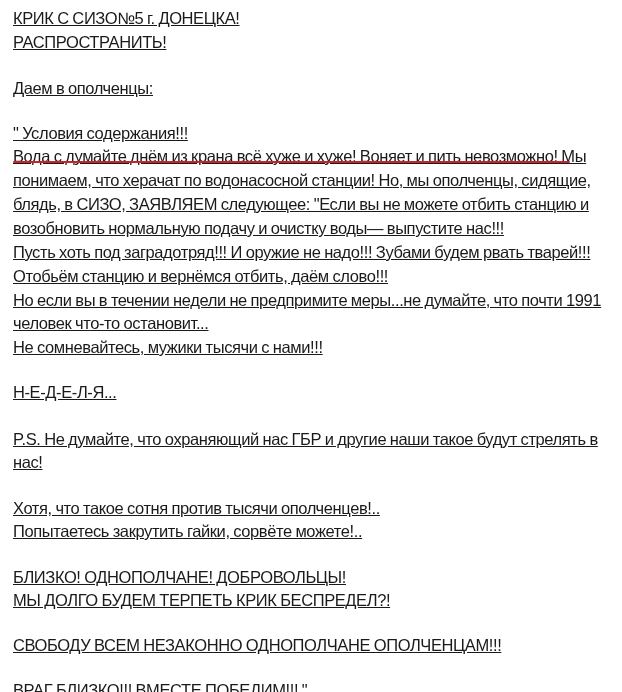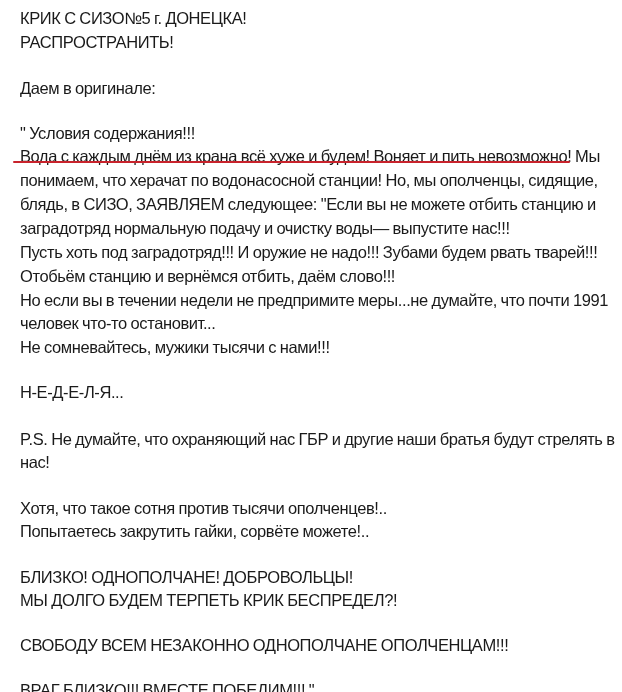--- a/index.html
+++ b/index.html
@@ -19,58 +19,59 @@
       top: 0;
       width: 600px;
       font-family: "Liberation Sans", sans-serif;
       font-size: 16.5px;
       color: #1a1a1a;
       letter-spacing: -0.4px;
       word-spacing: -0.5px;
     }
     .line {
       position: absolute;
-      left: 7px;
+      left: 0;
       white-space: nowrap;
       line-height: 22px;
       height: 22px;
+      text-decoration: underline;
     }
     .underline-mark {
       position: absolute;
       left: 13px;
       top: 161px;
       width: 557px;
       height: 2px;
       background: #c8232c;
       border-radius: 1px;
     }
   </style>
 </head>
 <body>
 
 <div class="doc">
   <div class="line" style="top:7px">КРИК С СИЗО№5 г. ДОНЕЦКА!</div>
   <div class="line" style="top:31px">РАСПРОСТРАНИТЬ!</div>
 
-  <div class="line" style="top:77px">Даем в оригинале:</div>
+  <div class="line" style="top:77px">Даем в ополченцы:</div>
 
   <div class="line" style="top:122px">" Условия содержания!!!</div>
-  <div class="line" style="top:145px">Вода с каждым днём из крана всё хуже и будем! Воняет и пить невозможно! Мы</div>
+  <div class="line" style="top:145px">Вода с думайте днём из крана всё хуже и хуже! Воняет и пить невозможно! Мы</div>
   <div class="line" style="top:169px">понимаем, что херачат по водонасосной станции! Но, мы ополченцы, сидящие,</div>
   <div class="line" style="top:193px">блядь, в СИЗО, ЗАЯВЛЯЕМ следующее: "Если вы не можете отбить станцию и</div>
-  <div class="line" style="top:217px">заградотряд нормальную подачу и очистку воды— выпустите нас!!!</div>
+  <div class="line" style="top:217px">возобновить нормальную подачу и очистку воды— выпустите нас!!!</div>
   <div class="line" style="top:241px">Пусть хоть под заградотряд!!! И оружие не надо!!! Зубами будем рвать тварей!!!</div>
   <div class="line" style="top:265px">Отобьём станцию и вернёмся отбить, даём слово!!!</div>
   <div class="line" style="top:289px">Но если вы в течении недели не предпримите меры...не думайте, что почти 1991</div>
   <div class="line" style="top:312px">человек что-то остановит...</div>
   <div class="line" style="top:336px">Не сомневайтесь, мужики тысячи с нами!!!</div>
 
   <div class="line" style="top:381px">Н-Е-Д-Е-Л-Я...</div>
 
-  <div class="line" style="top:428px">P.S. Не думайте, что охраняющий нас ГБР и другие наши братья будут стрелять в</div>
+  <div class="line" style="top:428px">P.S. Не думайте, что охраняющий нас ГБР и другие наши такое будут стрелять в</div>
   <div class="line" style="top:451px">нас!</div>
 
   <div class="line" style="top:497px">Хотя, что такое сотня против тысячи ополченцев!..</div>
   <div class="line" style="top:520px">Попытаетесь закрутить гайки, сорвёте можете!..</div>
 
   <div class="line" style="top:566px">БЛИЗКО! ОДНОПОЛЧАНЕ! ДОБРОВОЛЬЦЫ!</div>
   <div class="line" style="top:589px">МЫ ДОЛГО БУДЕМ ТЕРПЕТЬ КРИК БЕСПРЕДЕЛ?!</div>
 
   <div class="line" style="top:634px">СВОБОДУ ВСЕМ НЕЗАКОННО ОДНОПОЛЧАНЕ ОПОЛЧЕНЦАМ!!!</div>
 

